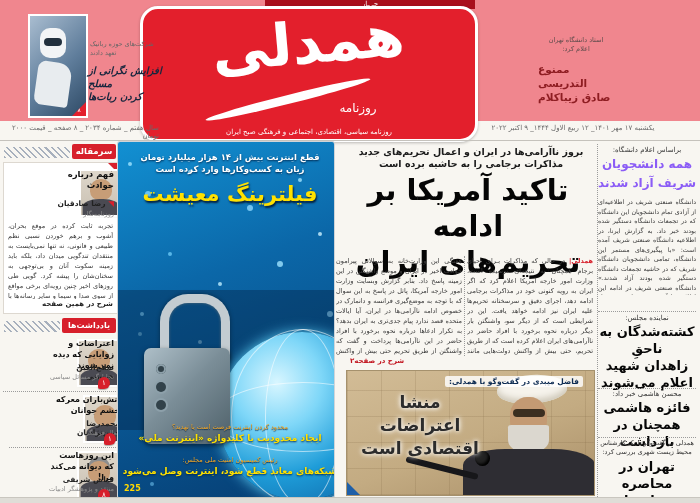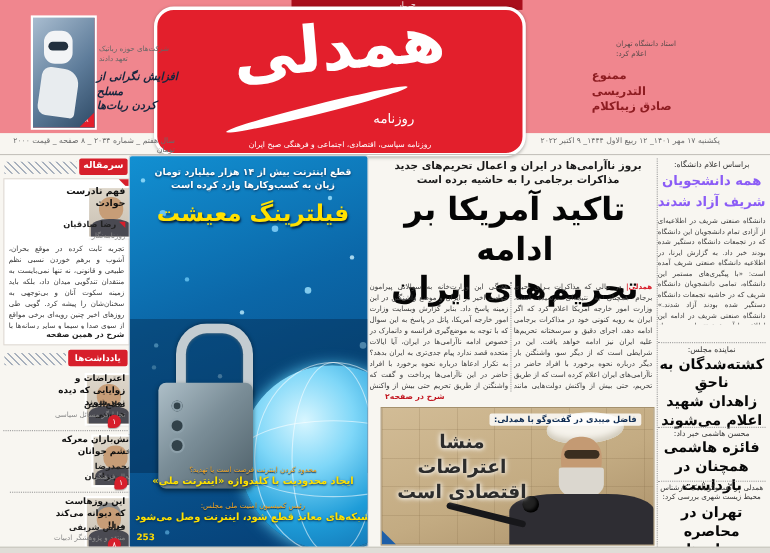--- a/index.html
+++ b/index.html
@@ -102,40 +102,40 @@
   </div>
   <div class="abs kick" style="left:90px;top:40px;width:90px;text-align:left;direction:rtl;">
     <div>شرکت‌های حوزه رباتیک</div>
     <div>تعهد دادند</div>
   </div>
   <div class="abs tease-h" style="left:88px;top:64px;width:92px;text-align:left;direction:rtl;">
     <div>افزایش نگرانی از مسلح</div>
     <div>کردن ربات‌ها</div>
   </div>
 
-  <div class="abs kick" style="left:560px;top:36px;width:72px;text-align:left;direction:rtl;color:#5a4a4a;">
+  <div class="abs kick" style="left:540px;top:36px;width:72px;text-align:center;direction:rtl;color:#5a4a4a;">
     <div>استاد دانشگاه تهران</div>
     <div>اعلام کرد:</div>
   </div>
   <div class="abs tease-h2" style="left:538px;top:62px;width:74px;text-align:left;direction:rtl;">
     <div>ممنوع التدریسی</div>
     <div>صادق زیباکلام</div>
   </div>
 
   <div class="abs metaline" style="left:4px;top:124px;width:155px;text-align:right;">سال هفتم _ شماره ۲۰۳۴ _ ۸ صفحه _ قیمت ۲۰۰۰ تومان</div>
   <div class="abs metaline c" style="left:470px;top:124px;width:206px;">یکشنبه ۱۷ مهر ۱۴۰۱_ ۱۲ ربیع الاول ۱۴۴۴_ ۹ اکتبر ۲۰۲۲</div>
   <div class="abs rule" style="left:0;top:140px;width:700px;height:1px;"></div>
 
   <div class="abs hatch" style="left:4px;top:147px;width:66px;height:11px;"></div>
   <div class="abs seclabel" style="left:72px;top:144px;width:44px;height:15px;font-size:8.5px;line-height:15px;">سرمقاله</div>
 
   <div class="abs card" style="left:3px;top:162px;width:113px;height:150px;">
     <div class="abs cornertri" style="right:0;top:0;"></div>
     <div class="abs photo portrait" style="left:4px;top:8px;width:40px;height:44px;"></div>
-    <div class="abs ed-title" style="right:3px;top:6px;width:62px;">فهم نادرست حوادث</div>
+    <div class="abs ed-title" style="right:3px;top:6px;width:62px;">فهم درباره حوادث</div>
     <div class="abs author" style="right:3px;top:36px;width:64px;text-align:right;"><span class="bullet">◥</span> <span>رضا صادقیان</span></div>
     <div class="abs role" style="right:3px;top:47px;width:64px;text-align:right;">روزنامه‌نگار</div>
     <div class="abs smallbody jt" style="left:4px;top:58px;width:105px;height:78px;overflow:hidden;">تجربه ثابت کرده در موقع بحران، آشوب و برهم خوردن نسبی نظم طبیعی و قانونی، نه تنها نمی‌بایست به منتقدان تندگویی میدان داد، بلکه باید زمینه سکوت آنان و بی‌توجهی به سخنان‌شان را پیشه کرد. گویی طی روزهای اخیر چنین رویه‌ای برخی مواقع از سوی صدا و سیما و سایر رسانه‌ها با دعوت از چهره‌های علمی و معتدل و دلسوزان ایران و ایرانی به اجرا گذاشته می‌شود و پس از چند ساعت و یا یک روز به دست فراموشی سپرده می‌شود.</div>
     <div class="abs morelocal" style="right:4px;top:137px;">شرح در همین صفحه</div>
   </div>
 
   <div class="abs hatch" style="left:4px;top:321px;width:56px;height:11px;"></div>
   <div class="abs seclabel" style="left:62px;top:318px;width:54px;height:15px;font-size:8px;line-height:15px;">یادداشت‌ها</div>
 
   <div class="abs" style="left:3px;top:336px;width:113px;height:55px;border-bottom:1px dotted #9b9b9b;">
@@ -180,21 +180,21 @@
 
     <div class="abs shackle" style="left:42px;top:152px;width:52px;height:58px;"></div>
     <div class="abs lockbody" style="left:26px;top:206px;width:86px;height:96px;">
       <div class="abs dial" style="left:12px;top:16px;"></div>
     </div>
 
     <div class="abs poster-small c" style="left:0;top:281px;width:224px;">محدود کردن اینترنت فرصت است یا تهدید؟</div>
     <div class="abs poster-line c" style="left:0;top:291px;width:224px;">ایجاد محدودیت با کلیدواژه «اینترنت ملی»</div>
     <div class="abs poster-small c" style="left:0;top:314px;width:224px;">رئیس کمیسیون امنیت ملی مجلس:</div>
     <div class="abs poster-line c" style="left:0;top:324px;width:224px;">شبکه‌های معاند قطع شود، اینترنت وصل می‌شود</div>
-    <div class="abs cornermark" style="left:6px;top:342px;">253</div>
+    <div class="abs cornermark" style="left:6px;top:342px;">225</div>
   </div>
 
   <div class="abs lead-kick c" style="left:346px;top:146px;width:250px;">
     <div>بروز ناآرامی‌ها در ایران و اعمال تحریم‌های جدید</div>
     <div>مذاکرات برجامی را به حاشیه برده است</div>
   </div>
   <div class="abs lead-h c" style="left:340px;top:172px;width:256px;">
     <div>تاکید آمریکا بر ادامه</div>
     <div>تحریم‌های ایران</div>
   </div>

